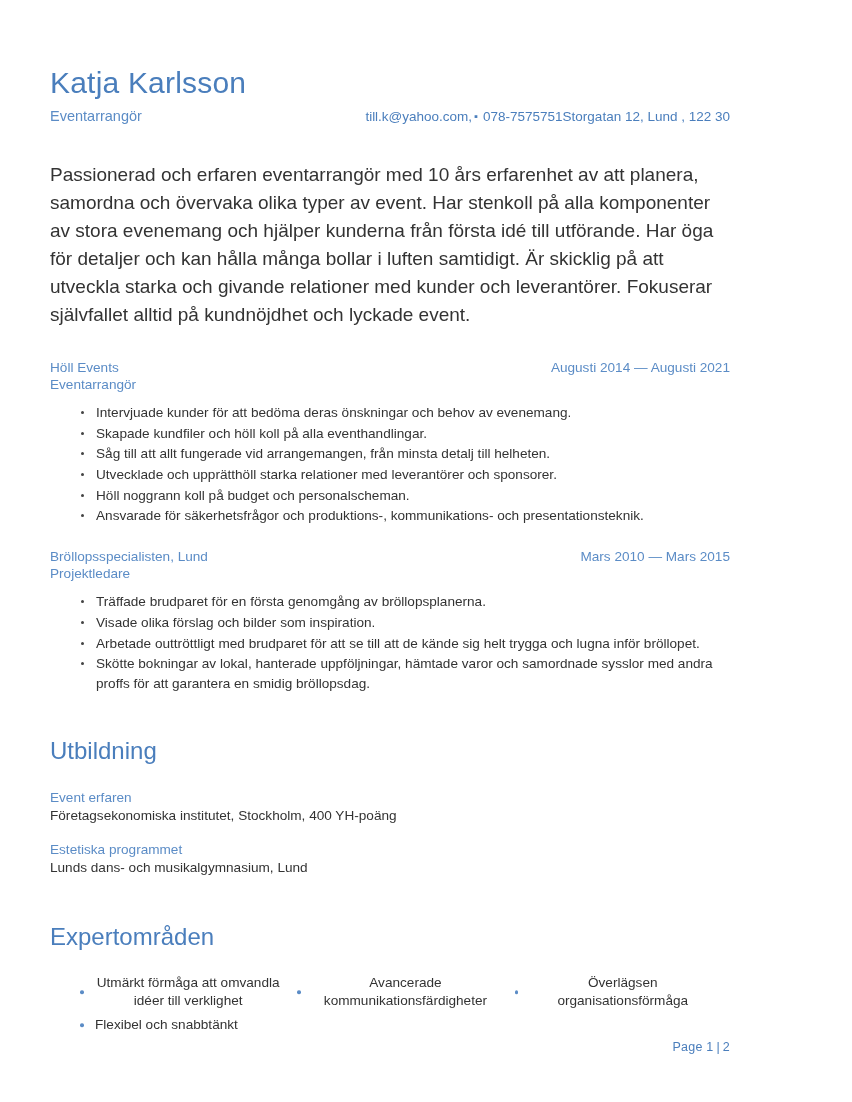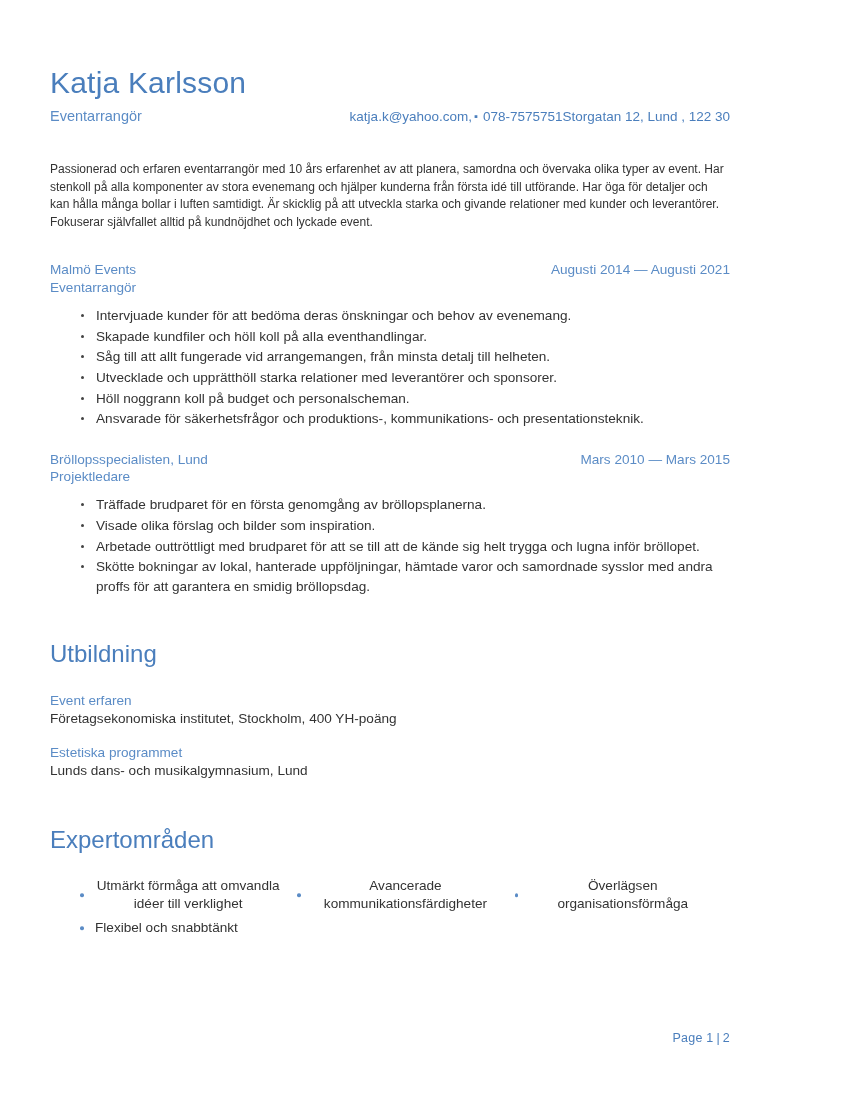--- a/index.html
+++ b/index.html
@@ -59,21 +59,21 @@
   .contact-line .sep {
     display: inline-block;
     margin: 0 5px 0 2px;
     font-size: 11px;
     vertical-align: 1px;
   }
 
   
   .summary {
     margin-top: 36px;
-    font-size: 12px;
+    font-size: 19px;
     line-height: 1.47;
     color: #333333;
     text-align: left;
   }
 
   
   .section { margin-top: 30px; }
   .section-title {
     color: #4a7ebc;
     font-weight: 400;
@@ -174,49 +174,49 @@
     width: 3.5px;
     height: 3.5px;
     border-radius: 50%;
     background: #5b8cc6;
   }
 
   
   .footer {
     position: absolute;
     right: 50px;
-    bottom: 57px;
+    bottom: 48px;
     font-size: 12.5px;
     color: #4a7ebc;
     letter-spacing: 0.2px;
   }
   .footer .bar { margin: 0 3px; }
 </style>
 </head>
 <body>
 
 <div class="page">
 
   <div class="header">
     <h1 class="full-name">Katja Karlsson</h1>
     <div class="header-row">
       <div class="job-title-sub">Eventarrangör</div>
       <div class="contact-line">
-        <span>katja.k@yahoo.com,</span><span class="sep">▪</span><span>078-7575751Storgatan 12, Lund , 122 30</span>
+        <span>till.k@yahoo.com,</span><span class="sep">▪</span><span>078-7575751Storgatan 12, Lund , 122 30</span>
       </div>
     </div>
   </div>
 
   <p class="summary">Passionerad och erfaren eventarrangör med 10 års erfarenhet av att planera, samordna och övervaka olika typer av event. Har stenkoll på alla komponenter av stora evenemang och hjälper kunderna från första idé till utförande. Har öga för detaljer och kan hålla många bollar i luften samtidigt. Är skicklig på att utveckla starka och givande relationer med kunder och leverantörer. Fokuserar självfallet alltid på kundnöjdhet och lyckade event.</p>
 
   <div class="section">
 
     <div class="entry">
       <div class="entry-head">
-        <div class="entry-org">Malmö Events</div>
+        <div class="entry-org">Höll Events</div>
         <div class="entry-date">Augusti 2014 — Augusti 2021</div>
       </div>
       <div class="entry-role">Eventarrangör</div>
       <ul class="bullets">
         <li>Intervjuade kunder för att bedöma deras önskningar och behov av evenemang.</li>
         <li>Skapade kundfiler och höll koll på alla eventhandlingar.</li>
         <li>Såg till att allt fungerade vid arrangemangen, från minsta detalj till helheten.</li>
         <li>Utvecklade och upprätthöll starka relationer med leverantörer och sponsorer.</li>
         <li>Höll noggrann koll på budget och personalscheman.</li>
         <li>Ansvarade för säkerhetsfrågor och produktions-, kommunikations- och presentationsteknik.</li>

